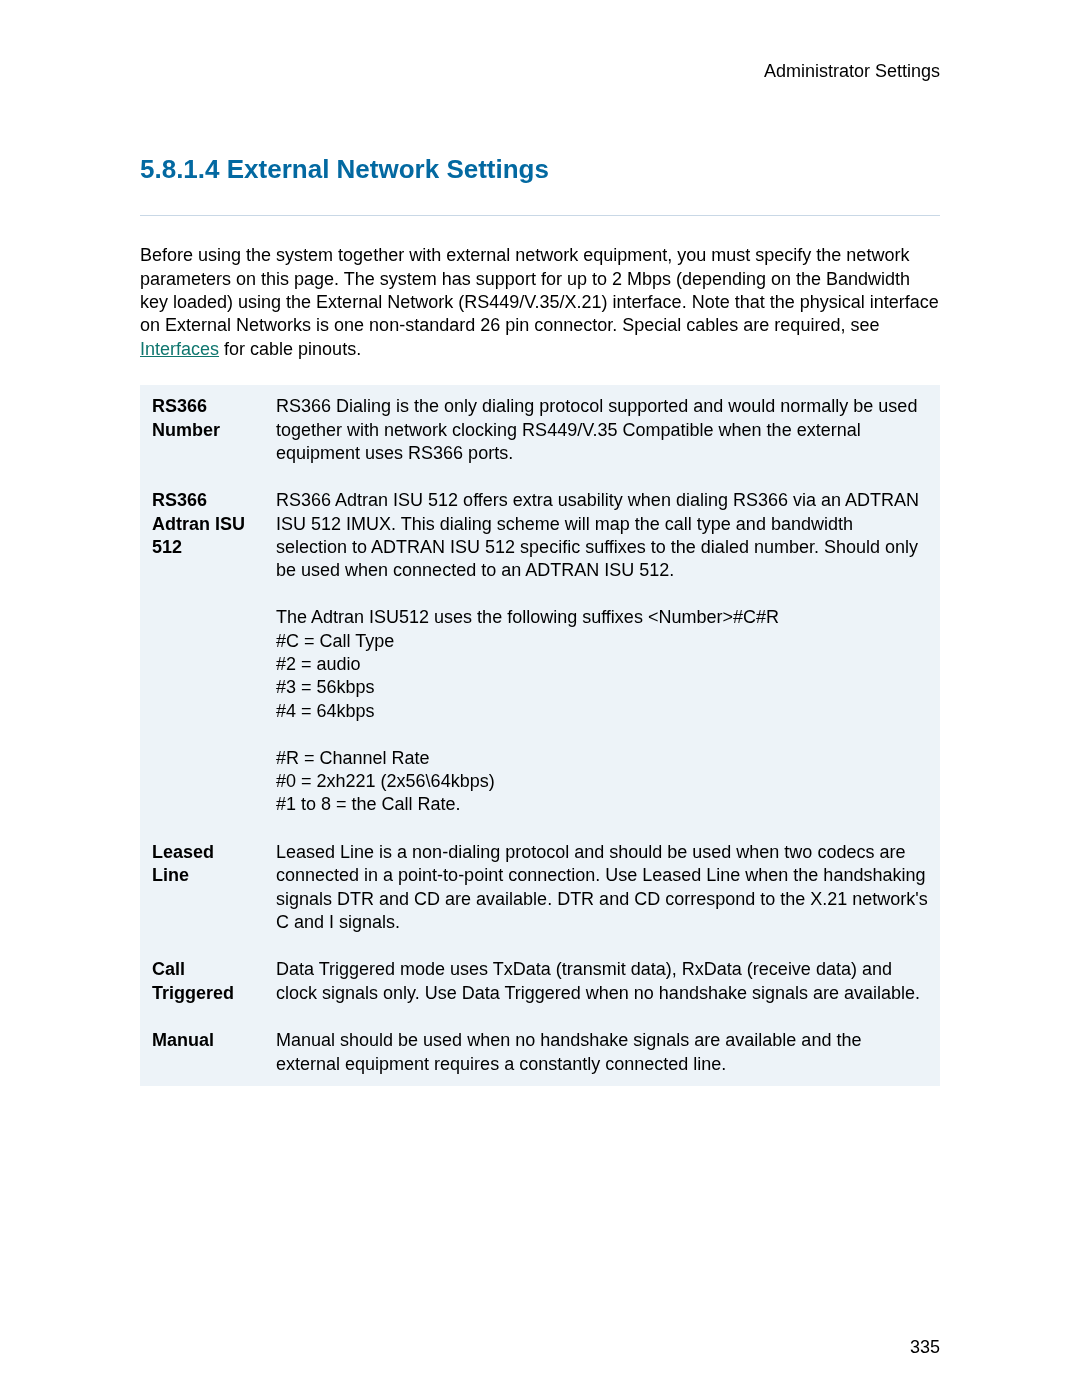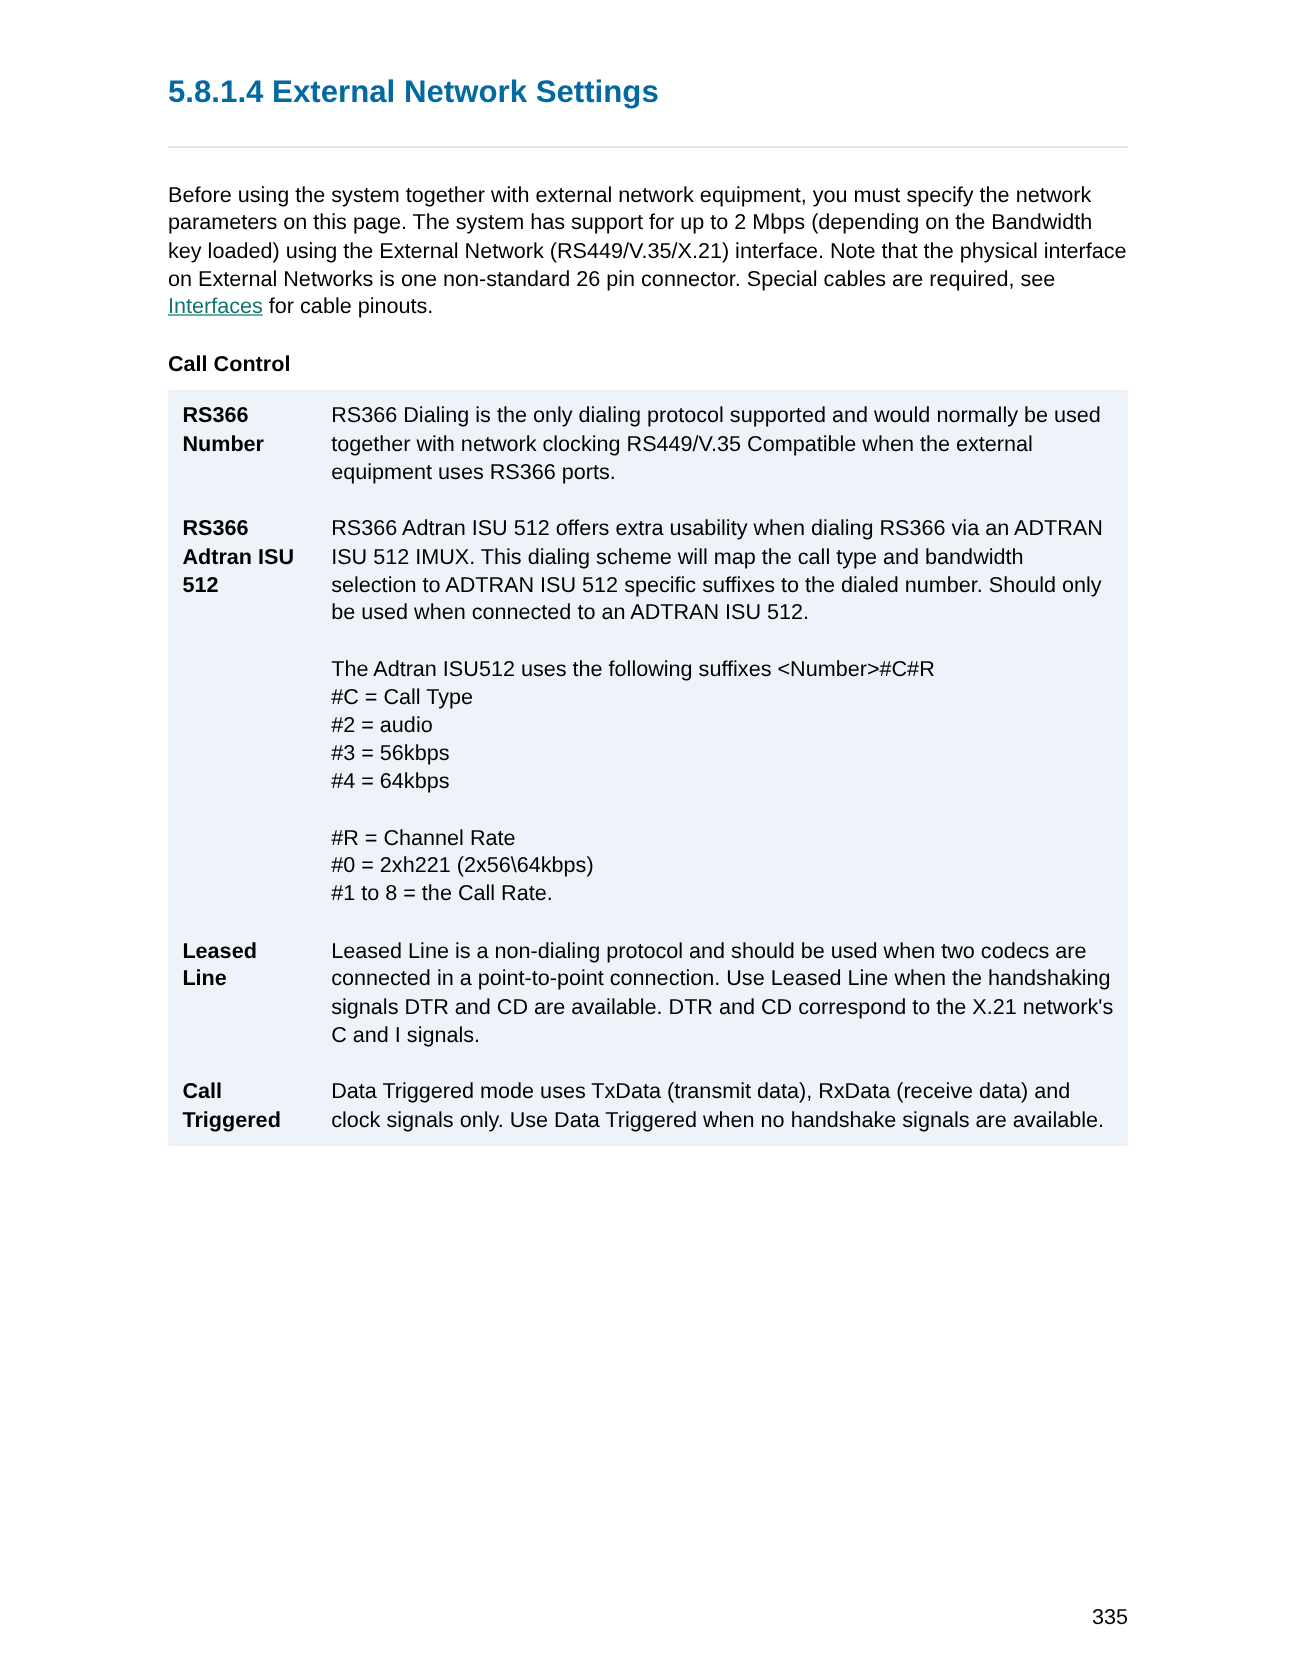--- a/index.html
+++ b/index.html
@@ -71,33 +71,33 @@
     bottom: 38px;
     right: 140px;
     font-size: 18px;
   }
 </style>
 </head>
 <body>
 
 <div class="page">
 
+  <div class="header-right">Administrator Settings</div>
 
   <h1 class="section-title">
     <span>5.8.1.4</span>
     <span>External Network Settings</span>
   </h1>
 
   <hr class="rule">
 
   <p class="intro">
     <span>Before using the system together with external network equipment, you must specify the network parameters on this page. The system has support for up to 2 Mbps (depending on the Bandwidth key loaded) using the External Network (RS449/V.35/X.21) interface. Note that the physical interface on External Networks is one non-standard 26 pin connector. Special cables are required, see </span><a href="#" class="link">Interfaces</a><span> for cable pinouts.</span>
   </p>
 
-  <div class="subhead">Call Control</div>
 
   <table class="defs">
     <tbody>
         <tr>
       <td class="term">RS366 Number</td>
       <td>
             <div class="desc-block">RS366 Dialing is the only dialing protocol supported and would normally be used together with network clocking RS449/V.35 Compatible when the external equipment uses RS366 ports.</div>
           </td>
     </tr>
     <tr>
@@ -121,17 +121,23 @@
       <td>
             <div class="desc-block">Leased Line is a non-dialing protocol and should be used when two codecs are connected in a point-to-point connection. Use Leased Line when the handshaking signals DTR and CD are available. DTR and CD correspond to the X.21 network's C and I signals.</div>
           </td>
     </tr>
     <tr>
       <td class="term">Call Triggered</td>
       <td>
             <div class="desc-block">Data Triggered mode uses TxData (transmit data), RxData (receive data) and clock signals only. Use Data Triggered when no handshake signals are available.</div>
           </td>
     </tr>
+    <tr>
+      <td class="term">Manual</td>
+      <td>
+            <div class="desc-block">Manual should be used when no handshake signals are available and the external equipment requires a constantly connected line.</div>
+          </td>
+    </tr>
   </tbody>
     </table>
 
   <div class="page-number">335</div>
 </div>
 
 </body></html>

